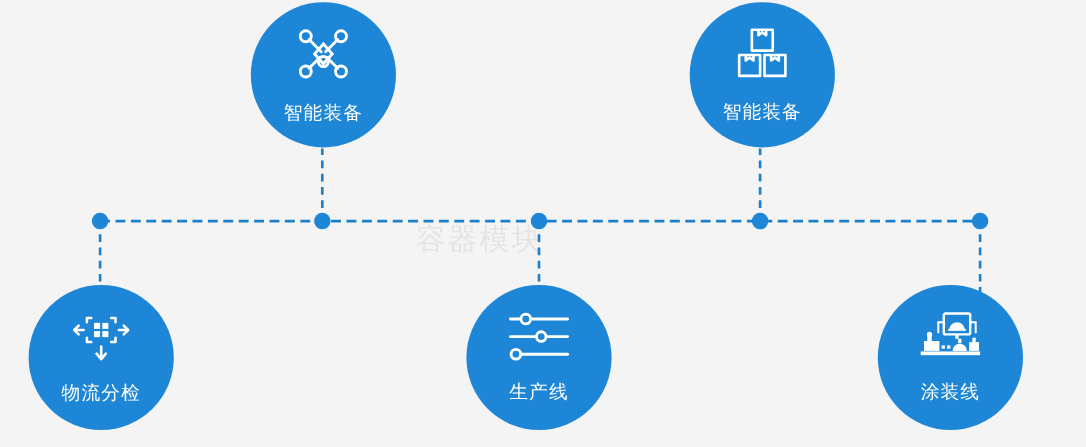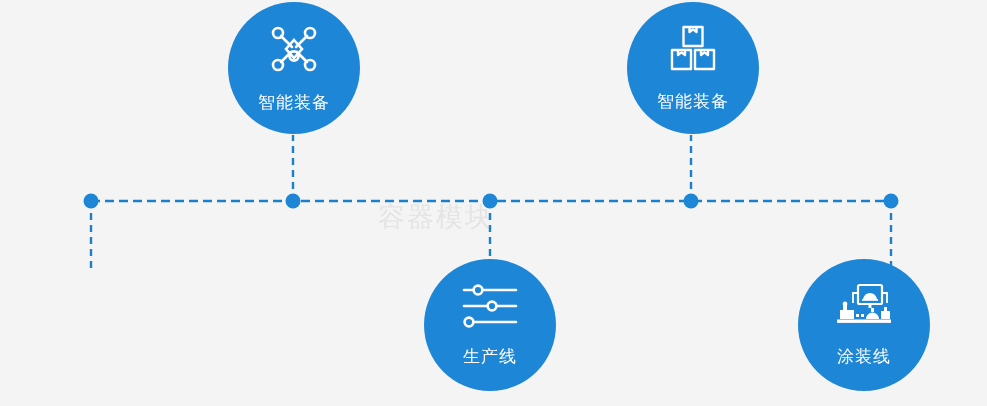--- a/index.html
+++ b/index.html
@@ -140,20 +140,46 @@
         <rect x="5" y="26" width="19" height="19"></rect>
         <path d="M11 26 v5 l3.5 -2.6 l3.5 2.6 v-5"></path>
 
         <rect x="28" y="26" width="19" height="19"></rect>
         <path d="M34 26 v5 l3.5 -2.6 l3.5 2.6 v-5"></path>
       </svg>
     </span>
     <span class="node-label">智能装备</span>
   </div>
 
+  <div class="node-circle c-bot-1">
+    <span class="node-icon">
+      <svg width="54" height="50" viewBox="0 0 54 50" fill="none" stroke="#ffffff" stroke-width="2.3" stroke-linecap="round" stroke-linejoin="round">
+
+        <path d="M18 7 h-4 v4"></path>
+        <path d="M36 7 h4 v4"></path>
+        <path d="M18 29 h-4 v-4"></path>
+        <path d="M36 29 h4 v-4"></path>
+
+        <rect x="20.5" y="11.5" width="5.5" height="5.5" fill="#ffffff" stroke="none"></rect>
+        <rect x="28" y="11.5" width="5.5" height="5.5" fill="#ffffff" stroke="none"></rect>
+        <rect x="20.5" y="19" width="5.5" height="5.5" fill="#ffffff" stroke="none"></rect>
+        <rect x="28" y="19" width="5.5" height="5.5" fill="#ffffff" stroke="none"></rect>
+
+        <path d="M11 18 h-8"></path>
+        <path d="M6.5 14 L2.5 18 L6.5 22"></path>
+
+        <path d="M43 18 h8"></path>
+        <path d="M47.5 14 L51.5 18 L47.5 22"></path>
+
+        <path d="M27 33 v11"></path>
+        <path d="M22.8 39.5 L27 44.5 L31.2 39.5"></path>
+      </svg>
+    </span>
+    <span class="node-label">物流分检</span>
+  </div>
 
   <div class="node-circle c-bot-2">
     <span class="node-icon">
       <svg width="56" height="46" viewBox="0 0 56 46" fill="none" stroke="#ffffff" stroke-width="2.6" stroke-linecap="round">
 
         <line x1="2" y1="7" x2="11" y2="7"></line>
         <circle cx="16" cy="7" r="4.4"></circle>
         <line x1="21" y1="7" x2="54" y2="7"></line>
 
         <line x1="2" y1="23" x2="25" y2="23"></line>

